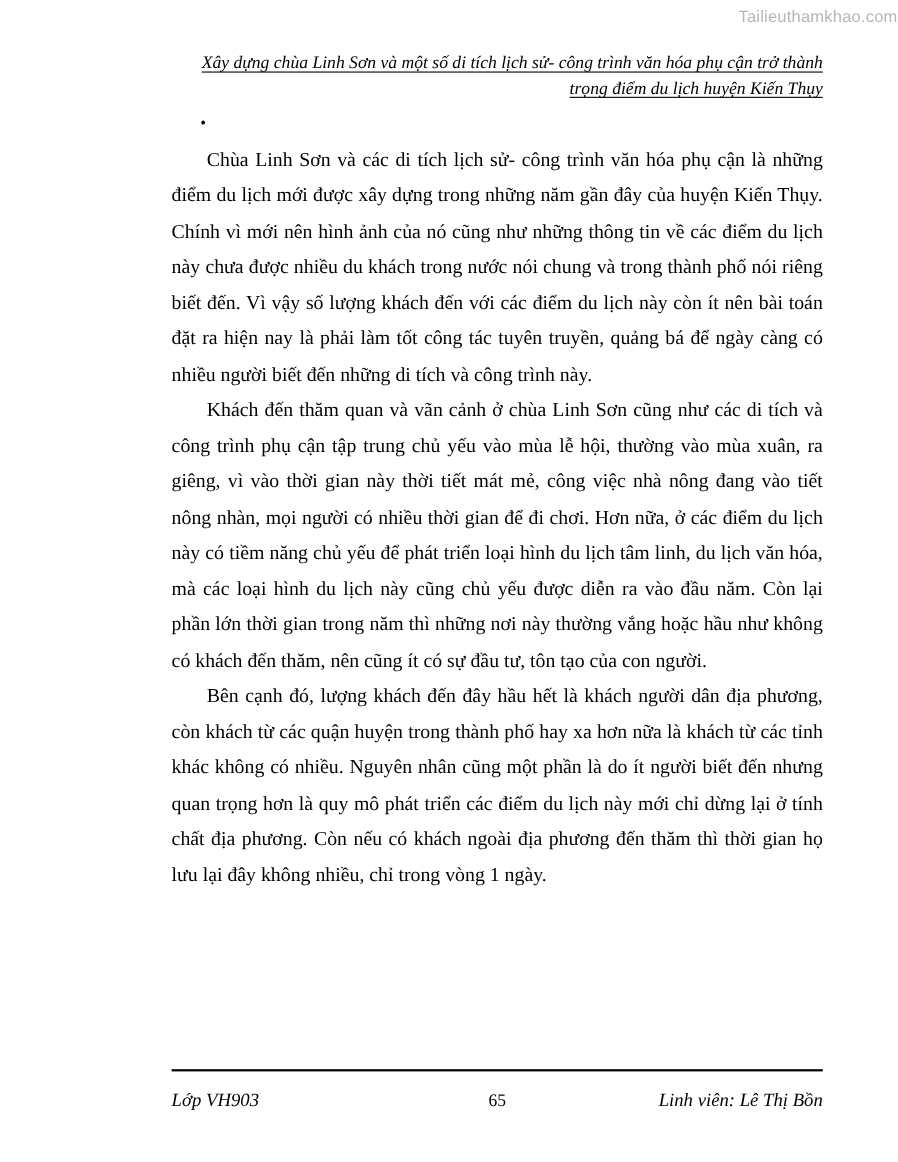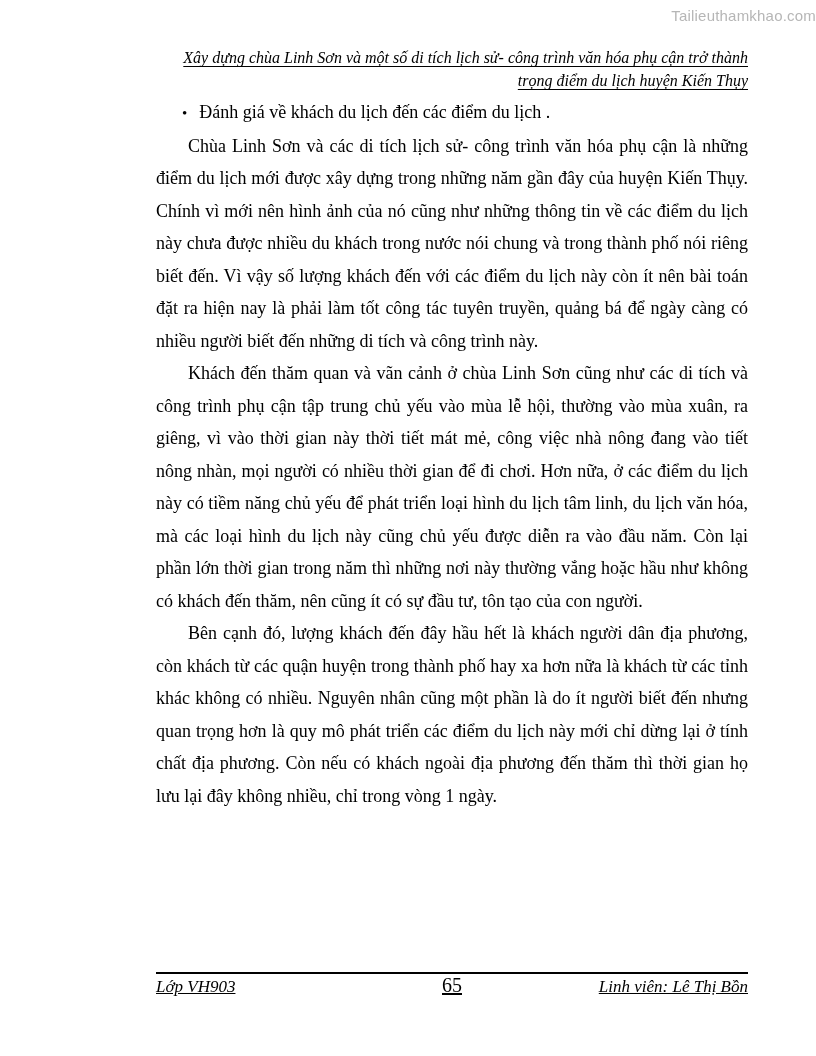--- a/index.html
+++ b/index.html
@@ -68,55 +68,53 @@
   .content p {
     margin: 0;
     text-indent: 32px;
   }
   .page-footer {
     position: absolute;
     top: 972px;
     left: 140px;
     width: 592px;
     border-top: 2px solid #000000;
-    padding-top: 0;
+    padding-top: 16px;
     display: grid;
     grid-template-columns: 1fr auto 1fr;
     align-items: baseline;
     font-size: 17px;
-    text-decoration: underline;
   }
   .footer-left {
     font-style: italic;
     justify-self: start;
   }
   .footer-page-number {
     justify-self: center;
-    font-size: 20px;
+    font-size: 16px;
   }
   .footer-right {
     font-style: italic;
     justify-self: end;
   }
 </style>
 </head>
 <body>
 
 <div class="page">
 
   <div class="watermark">Tailieuthamkhao.com</div>
 
   <div class="doc-header">Xây dựng chùa Linh Sơn và một số di tích lịch sử- công trình văn hóa phụ cận trở thành trọng điểm du lịch huyện Kiến Thụy</div>
 
   <div class="content">
 
 
     <div class="bullet-item">
       <span class="bullet-glyph">•</span>
-      <span class="bullet-text">Đánh giá về khách du lịch đến các điểm du lịch .</span>
     </div>
 
     <p>Chùa Linh Sơn và các di tích lịch sử- công trình văn hóa phụ cận là những điểm du lịch mới được xây dựng trong những năm gần đây của huyện Kiến Thụy. Chính vì mới nên hình ảnh của nó cũng như những thông tin về các điểm du lịch này chưa được nhiều du khách trong nước nói chung và trong thành phố nói riêng biết đến. Vì vậy số lượng khách đến với các điểm du lịch này còn ít nên bài toán đặt ra hiện nay là phải làm tốt công tác tuyên truyền, quảng bá để ngày càng có nhiều người biết đến những di tích và công trình này.</p>
 
     <p>Khách đến thăm quan và vãn cảnh ở chùa Linh Sơn cũng như các di tích và công trình phụ cận tập trung chủ yếu vào mùa lễ hội, thường vào mùa xuân, ra giêng, vì vào thời gian này thời tiết mát mẻ, công việc nhà nông đang vào tiết nông nhàn, mọi người có nhiều thời gian để đi chơi. Hơn nữa, ở các điểm du lịch này có tiềm năng chủ yếu để phát triển loại hình du lịch tâm linh, du lịch văn hóa, mà các loại hình du lịch này cũng chủ yếu được diễn ra vào đầu năm. Còn lại phần lớn thời gian trong năm thì những nơi này thường vắng hoặc hầu như không có khách đến thăm, nên cũng ít có sự đầu tư, tôn tạo của con người.</p>
 
     <p>Bên cạnh đó, lượng khách đến đây hầu hết là khách người dân địa phương, còn khách từ các quận huyện trong thành phố hay xa hơn nữa là khách từ các tỉnh khác không có nhiều. Nguyên nhân cũng một phần là do ít người biết đến nhưng quan trọng hơn là quy mô phát triển các điểm du lịch này mới chỉ dừng lại ở tính chất địa phương. Còn nếu có khách ngoài địa phương đến thăm thì thời gian họ lưu lại đây không nhiều, chỉ trong vòng 1 ngày.</p>
 
   </div>
 

